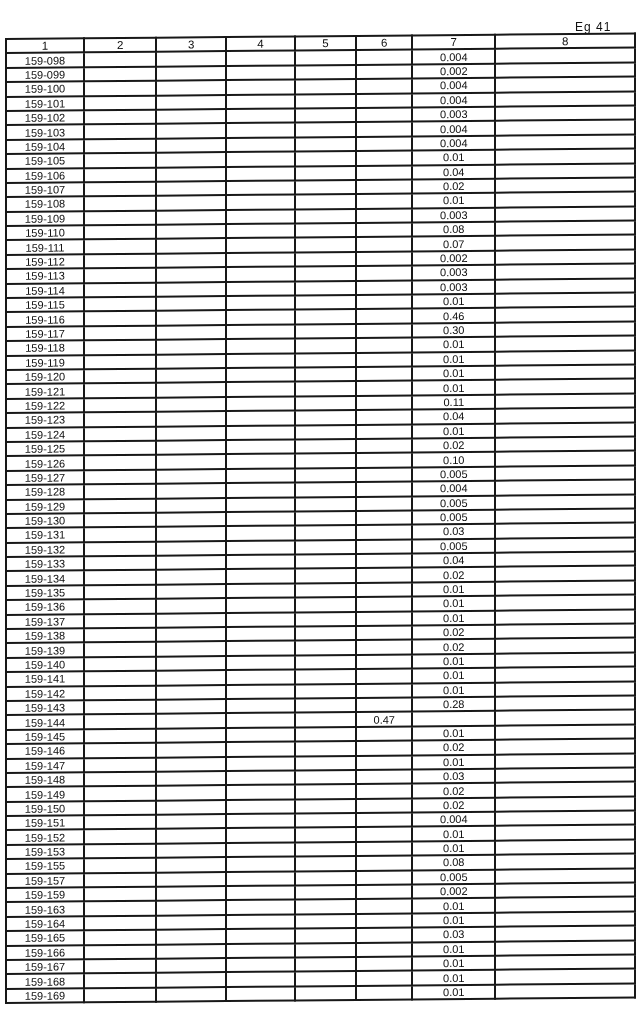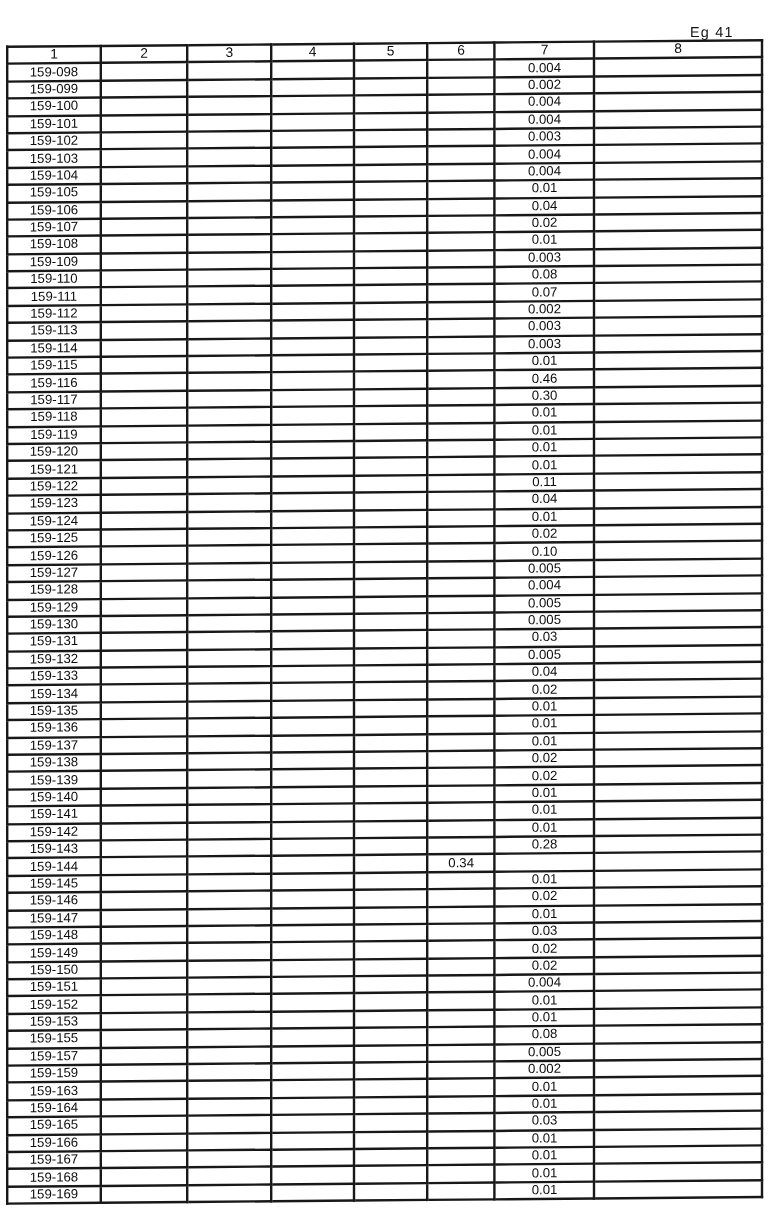--- a/index.html
+++ b/index.html
@@ -555,21 +555,21 @@
           <td></td>
           <td>0.28</td>
           <td></td>
         </tr>
         <tr>
           <td>159-144</td>
           <td></td>
           <td></td>
           <td></td>
           <td></td>
-          <td>0.34</td>
+          <td>0.47</td>
           <td></td>
           <td></td>
         </tr>
         <tr>
           <td>159-145</td>
           <td></td>
           <td></td>
           <td></td>
           <td></td>
           <td></td>

